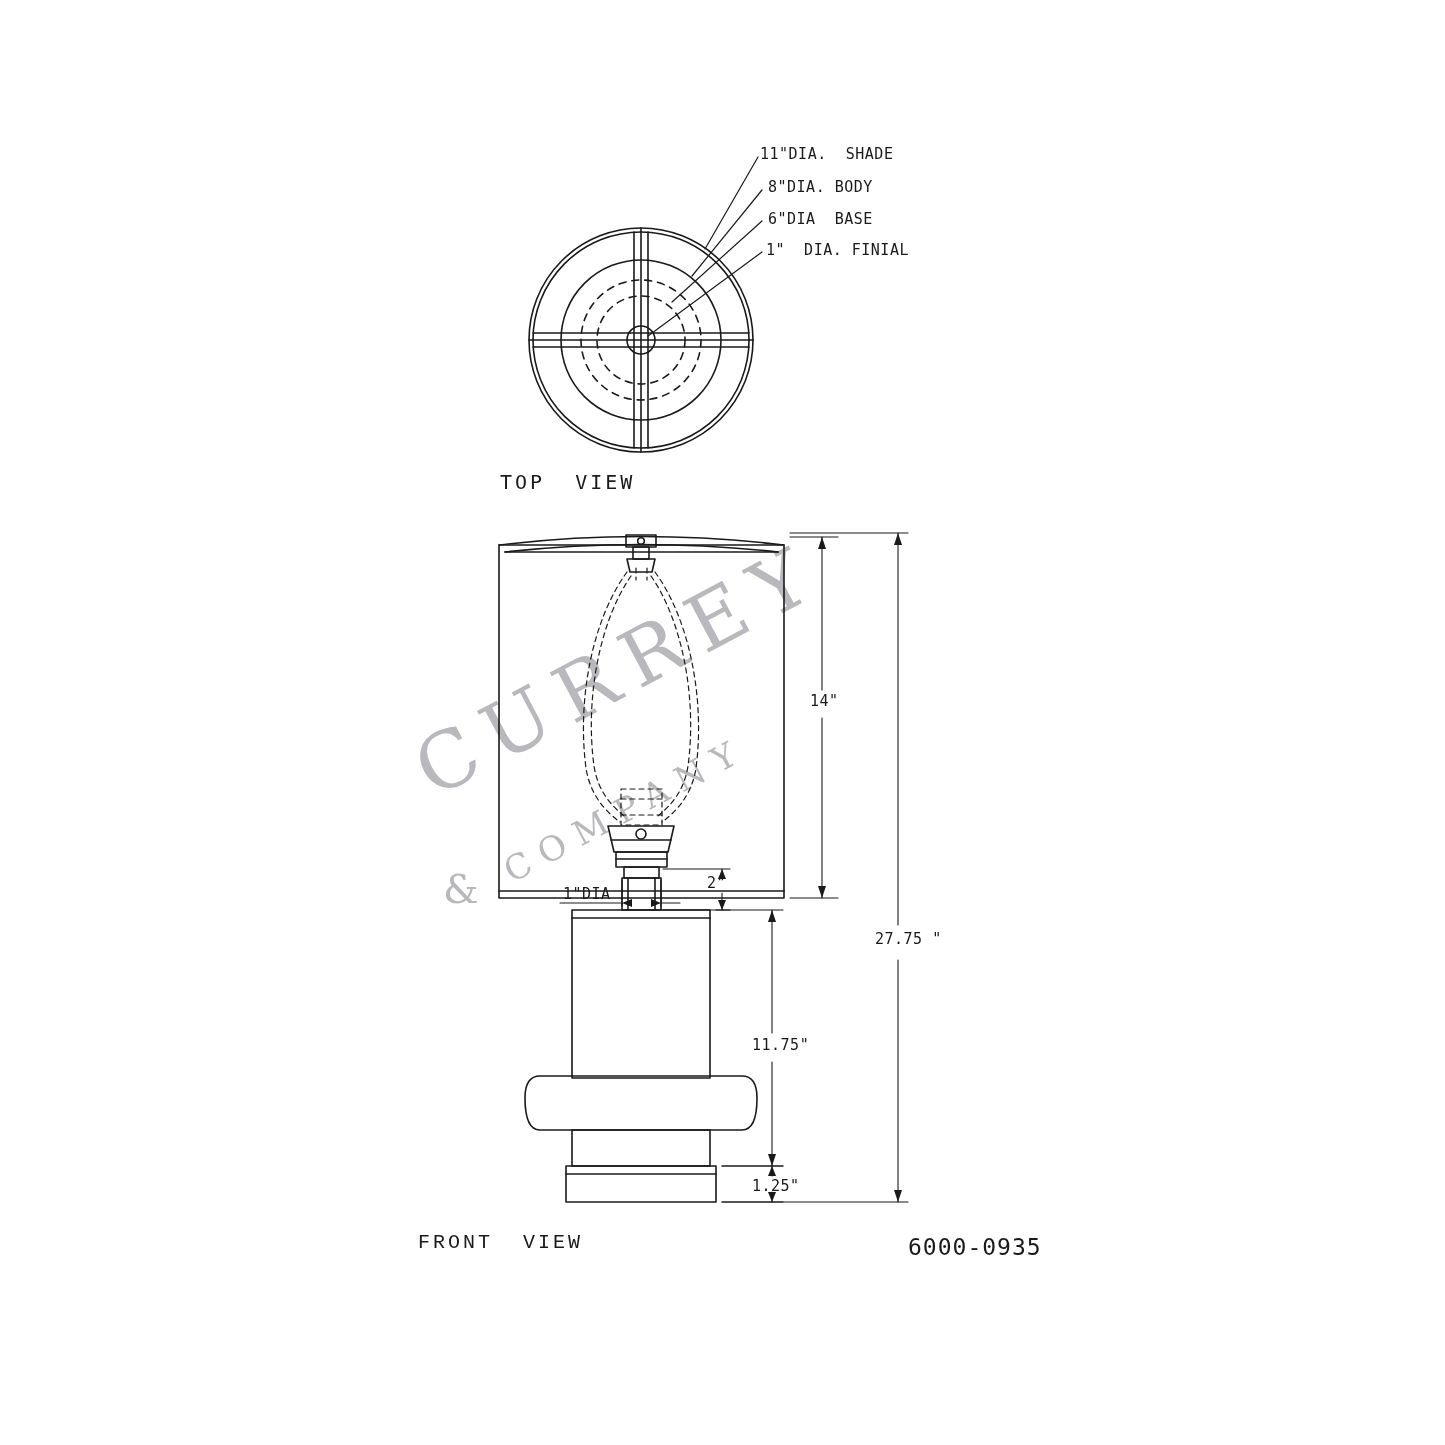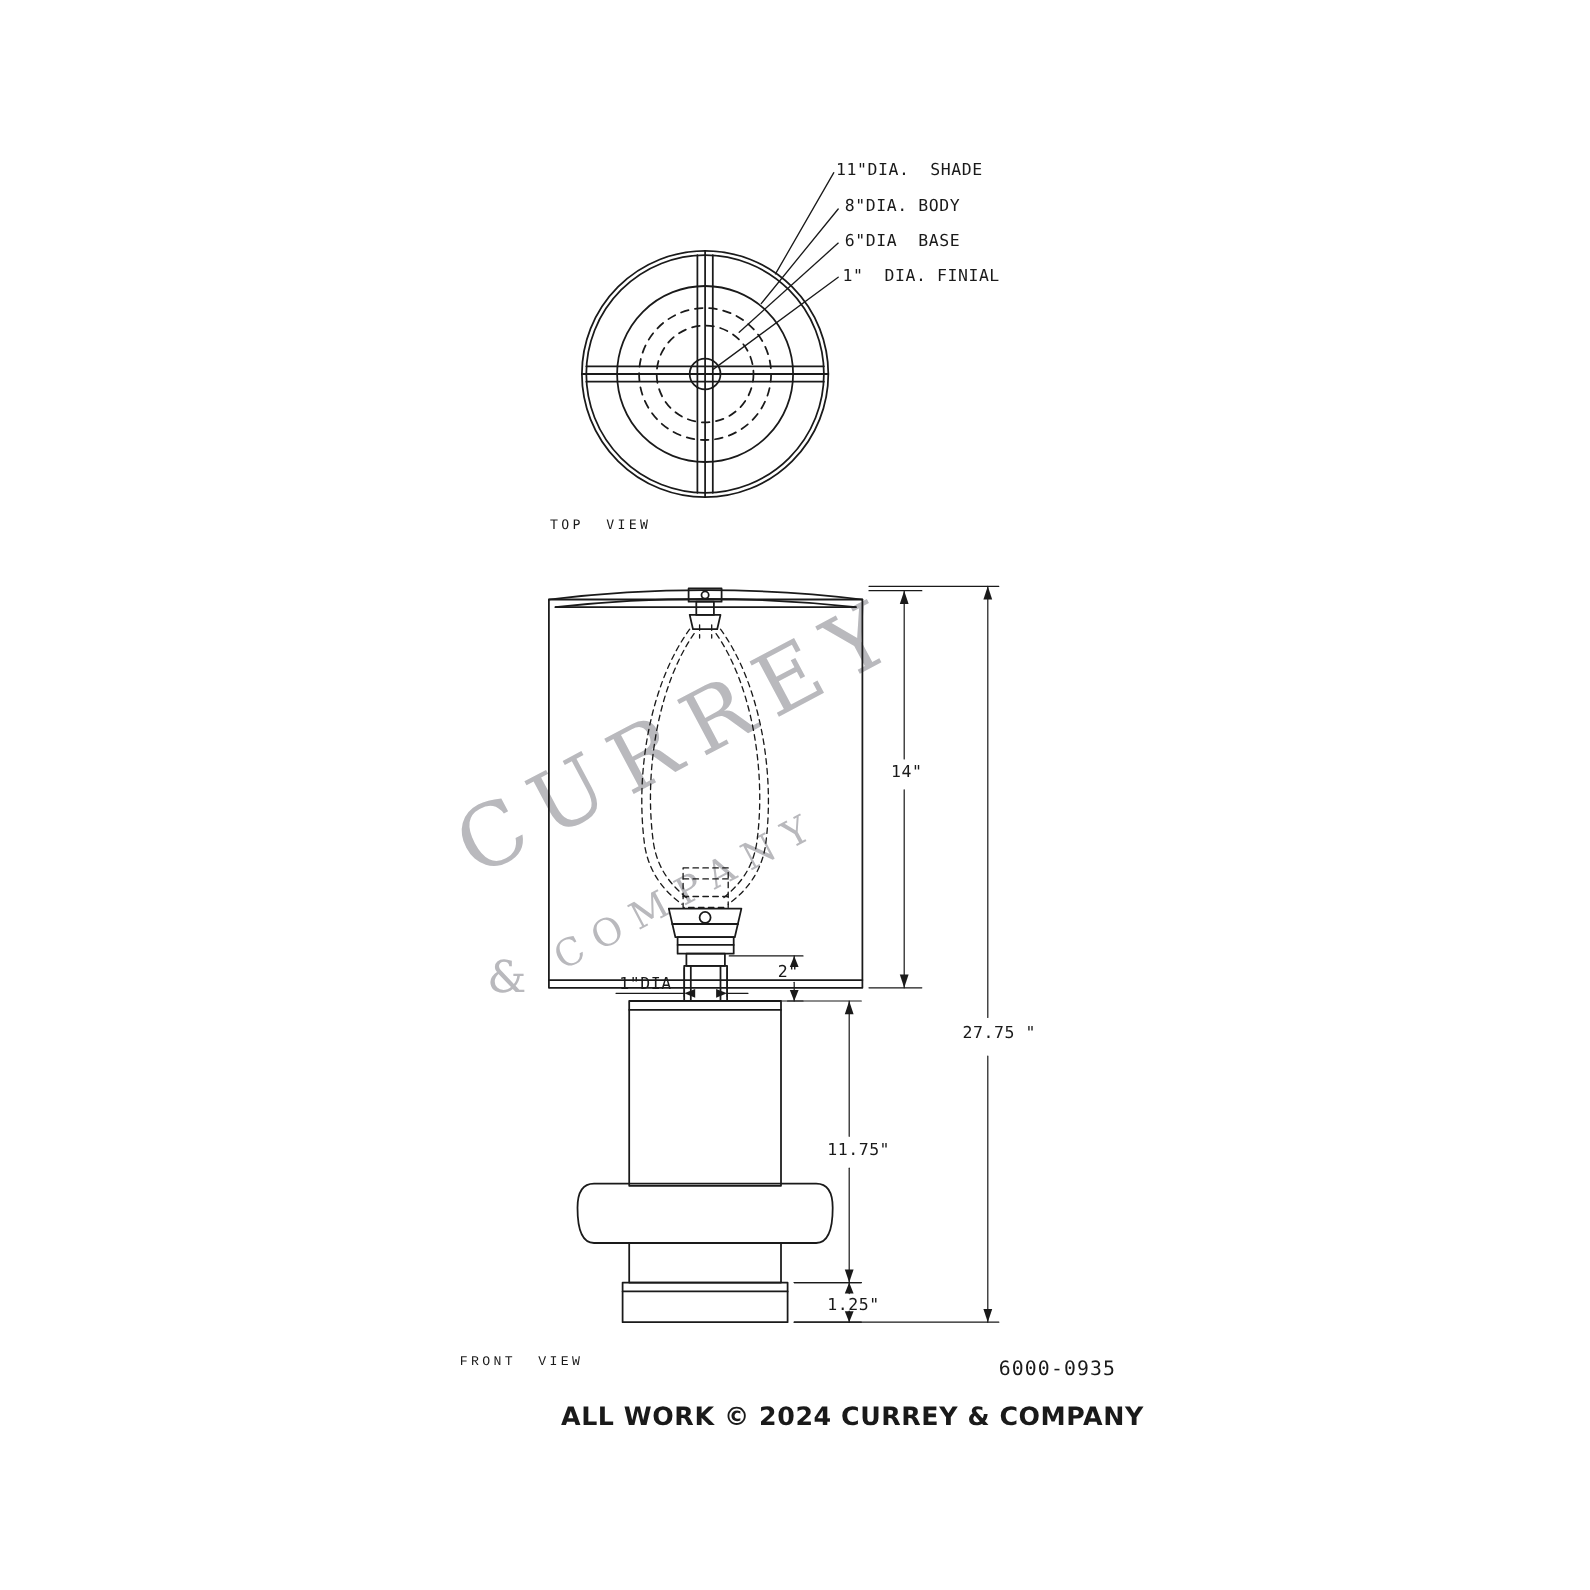--- a/index.html
+++ b/index.html
@@ -24,25 +24,25 @@
   }
   .callout {
     font-size: 15px;
     letter-spacing: 0.5px;
   }
   .dim {
     font-size: 15px;
     letter-spacing: 0.5px;
   }
   .viewtitle {
-    font-size: 12px;
+    font-size: 20px;
     letter-spacing: 3px;
   }
   .partno {
-    font-size: 18px;
+    font-size: 23px;
     letter-spacing: 1px;
   }
   .copyright {
     font-size: 23px;
     letter-spacing: 0.5px;
     font-family: "DejaVu Sans", sans-serif;
     font-weight: 600;
   }
   svg.layer {
     position: absolute;
@@ -230,15 +230,14 @@
   <div class="lbl dim" style="left:810px; top:692px;">14"</div>
   <div class="lbl dim" style="left:875px; top:930px;">27.75 "</div>
   <div class="lbl dim" style="left:752px; top:1036px;">11.75"</div>
   <div class="lbl dim" style="left:752px; top:1177px;">1.25"</div>
   <div class="lbl dim" style="left:707px; top:874px;">2"</div>
   <div class="lbl dim" style="left:563px; top:885px;">1"DIA</div>
 
   <div class="lbl viewtitle" style="left:500px; top:470px;">TOP  VIEW</div>
   <div class="lbl viewtitle" style="left:418px; top:1231px;font-family:Liberation Mono, monospace;">FRONT  VIEW</div>
   <div class="lbl partno" style="left:908px; top:1234px;">6000-0935</div>
-  <div class="lbl copyright" style="left:510px; top:1275px;">ALL WORK © 2024 CURREY &amp; COMPANY</div>
 
 </div>
 
 </body></html>

